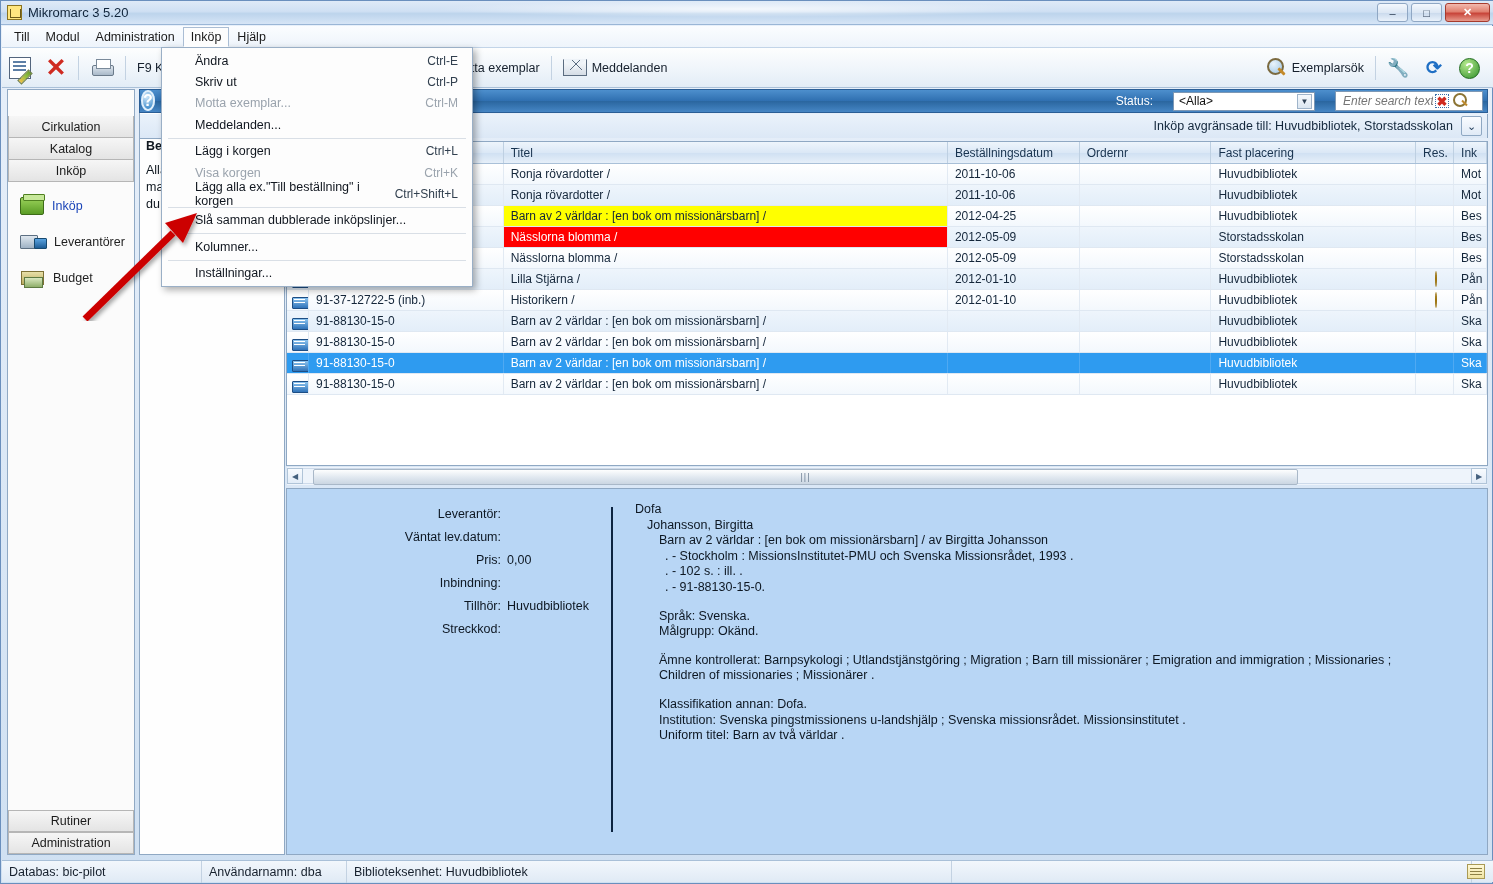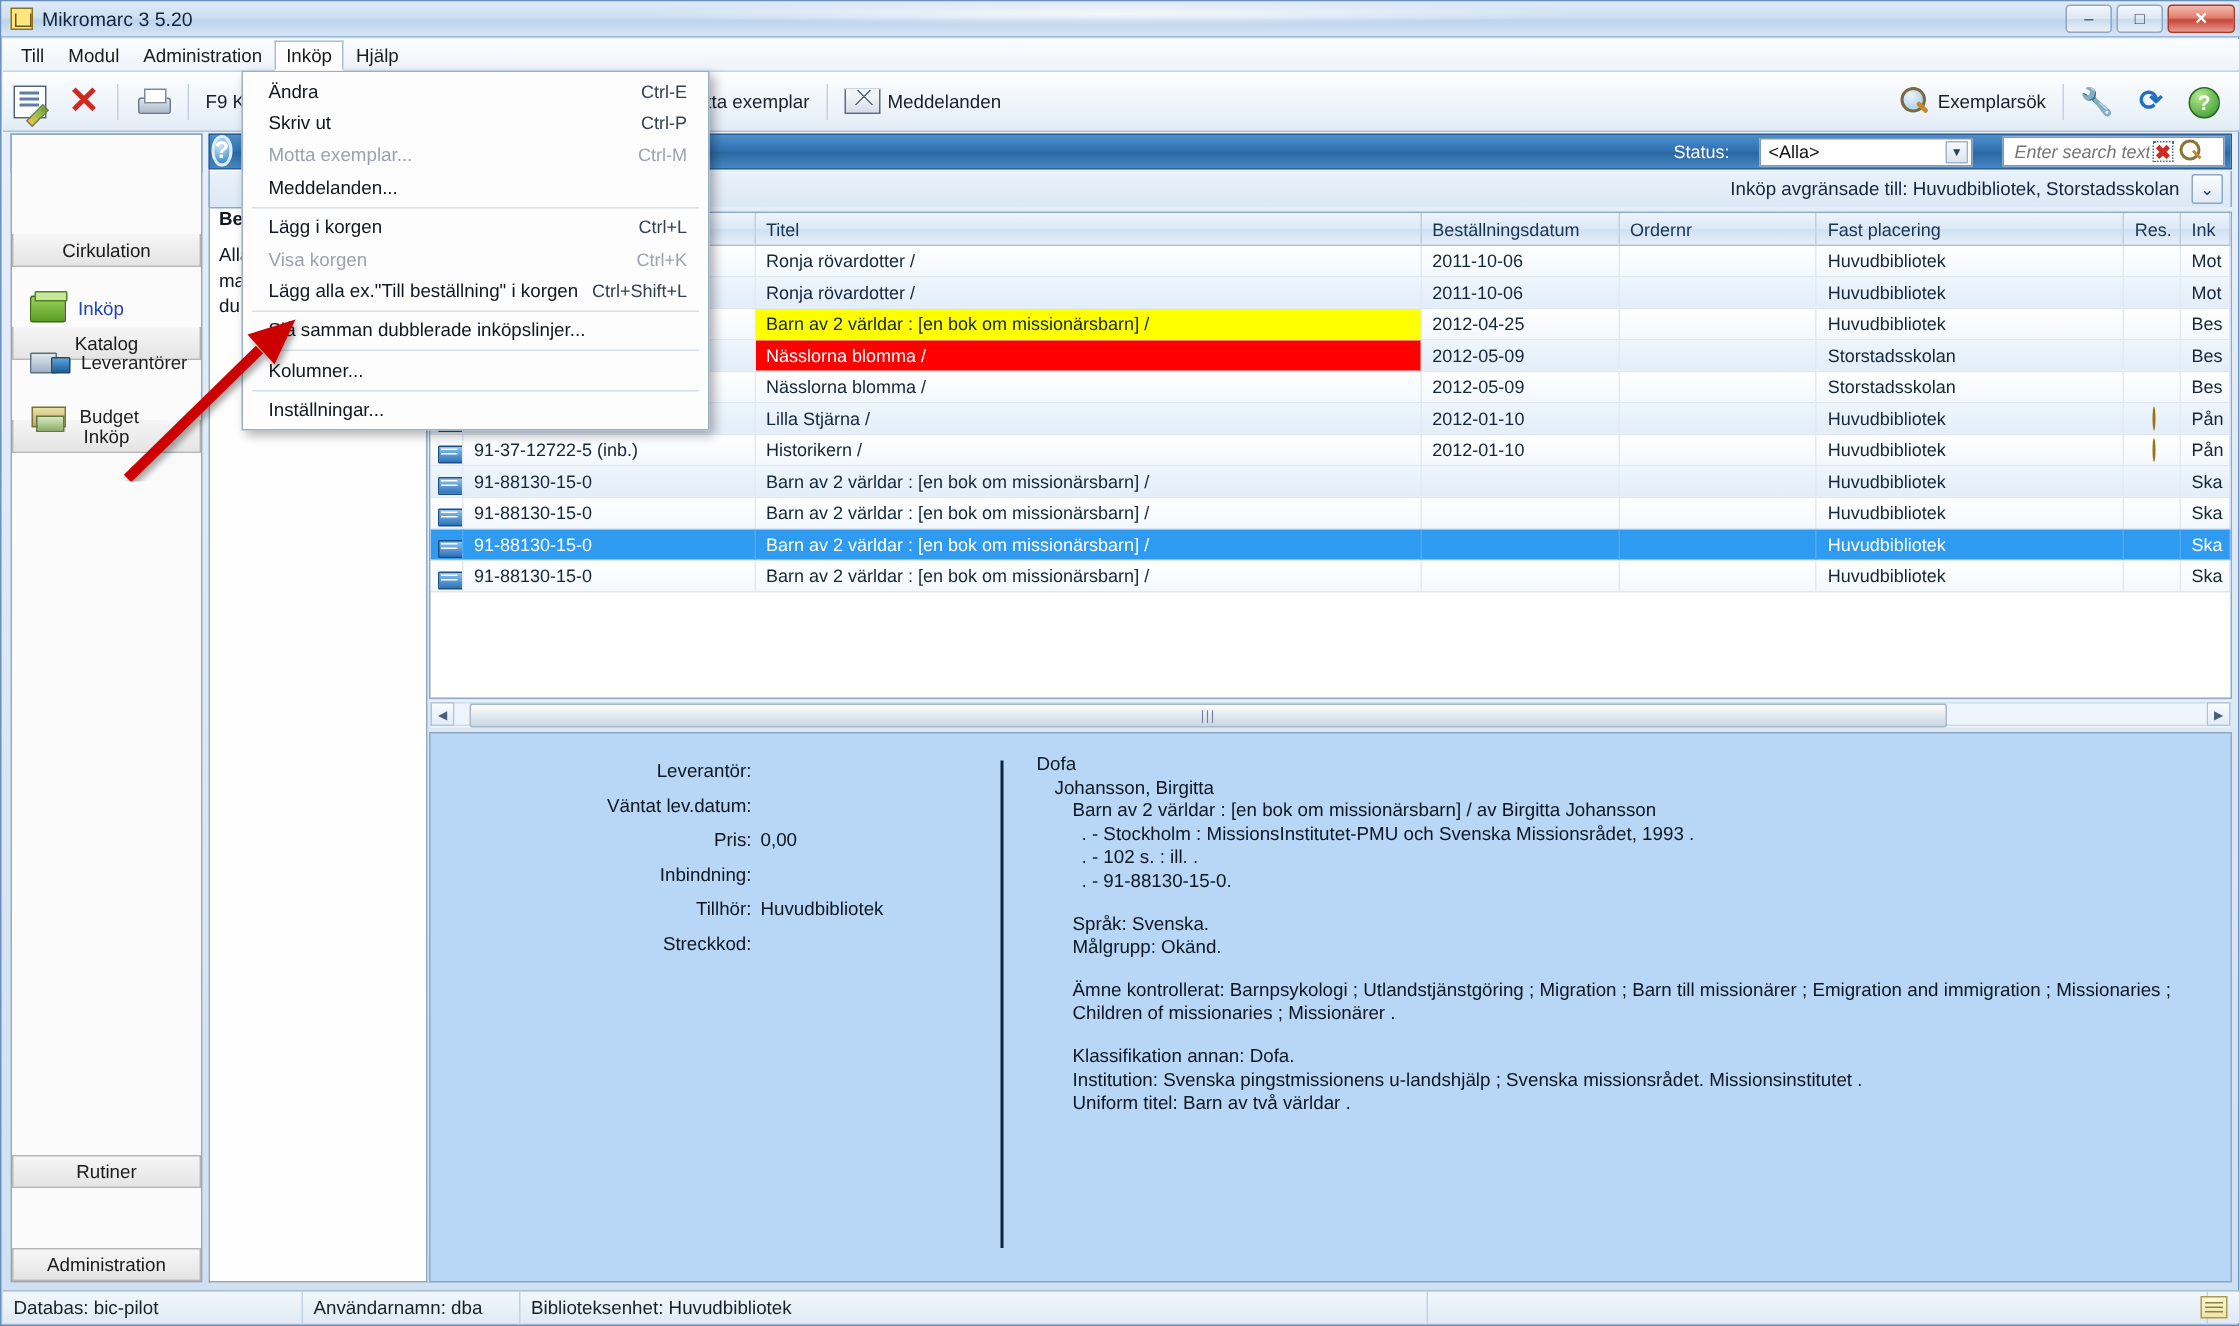--- a/index.html
+++ b/index.html
@@ -98,21 +98,21 @@
 
   
   .dropdown {
     position:absolute; left:160px; top:46px; width:312px;
     background:#fdfdfd; border:1px solid #9aafc6;
     box-shadow:3px 3px 7px rgba(0,0,0,.32);
     z-index:55; padding:2px 0;
   }
   .dd-item {
     display:flex; justify-content:space-between; align-items:center;
-    height:21.4px; padding:0 14px 0 17px; font-size:12.5px; color:#10161f;text-align:right;
+    height:21.4px; padding:0 14px 0 33px; font-size:12.5px; color:#10161f;
   }
   .dd-item.disabled { color:#9aa3ad; }
   .dd-item .sc { color:#32404f; font-size:12px; }
   .dd-item.disabled .sc { color:#9aa3ad; }
   .dd-sep { height:1px; background:#d9dfe6; margin:2px 6px; }
 
   
   .sidebar {
     position:absolute; left:6px; top:88px; width:128px; height:766px;
     background:#fbfbfb; border:1px solid #90a9c4;
@@ -122,21 +122,21 @@
     background:#2f6fb0;
     background-image:
       linear-gradient(90deg, rgba(255,255,255,.18) 1px, transparent 1px),
       linear-gradient(0deg, rgba(255,255,255,.14) 1px, transparent 1px);
     background-size: 17px 13px, 17px 13px;
     border:1px solid #2a5e96;
   }
   .sb-tab {
     height:22px; display:flex; align-items:center; justify-content:center;
     background:linear-gradient(180deg,#f6f6f6,#e4e4e4);
-    border:1px solid #b6b6b6; border-top:none; font-size:12.5px; color:#1a1a1a;margin-top:40px;
+    border:1px solid #b6b6b6; border-top:none; font-size:12.5px; color:#1a1a1a;
   }
   .sb-tabs { position:absolute; left:0; top:26px; width:126px; }
   .sb-items { position:absolute; left:0; top:98px; width:126px; }
   .sb-row { display:flex; align-items:center; gap:8px; height:36px; padding-left:12px; font-size:12.5px;}
   .sb-row .lbl { color:#1f1f1f; }
   .sb-row.sel .lbl { color:#1b45b8; }
   .ico-book{width:24px;height:18px;background:linear-gradient(180deg,#9ad25a,#5a9c25);border:1px solid #3d6b18;border-radius:2px;position:relative;}
   .ico-book:after{content:"";position:absolute;left:2px;top:-4px;width:20px;height:5px;background:#c7e89a;border:1px solid #4f8020;border-radius:1px;}
   .ico-truck{width:26px;height:18px;position:relative;}
   .ico-truck:before{content:"";position:absolute;left:0;top:2px;width:16px;height:12px;background:linear-gradient(180deg,#dfe7ee,#9fb2c4);border:1px solid #5c6f82;border-radius:1px;}
@@ -233,21 +233,21 @@
   .hs-thumb{position:absolute;left:10px;top:0;width:985px;height:16px;
     background:linear-gradient(180deg,#fdfefe,#dfe7ef 55%,#cbd6e2);border:1px solid #a9b8c8;border-radius:2px;
     display:flex;align-items:center;justify-content:center;}
   .hs-grip{font-size:9px;color:#6d7f93;letter-spacing:1px;}
 
   
   .detail {
     position:absolute; left:285px; top:487px; width:1202px; height:367px;
     background:#b8d6f5; border:1px solid #8fa8c3; display:flex; z-index:2;
   }
-  .detail-left { width:380px; padding:18px 10px 12px 0; }
+  .detail-left { width:324px; padding:18px 10px 12px 0; }
   .dl-row { display:flex; height:23px; font-size:12.5px; color:#0d1722; }
   .dl-lbl { width:220px; text-align:right; padding-right:6px; }
   .dl-val { }
   .detail-div { width:2px; background:#0b2440; margin:18px 0 22px 0;}
   .detail-right { flex:1; padding:13px 0 0 22px; font-size:12.5px; color:#0d1722; line-height:15.6px; }
   .dr-l1{ } .dr-l2{ padding-left:12px; } .dr-l3{ padding-left:24px; } .dr-l4{ padding-left:30px; }
   .dr-gap { height:13px; }
 
   
   .leftpane {

